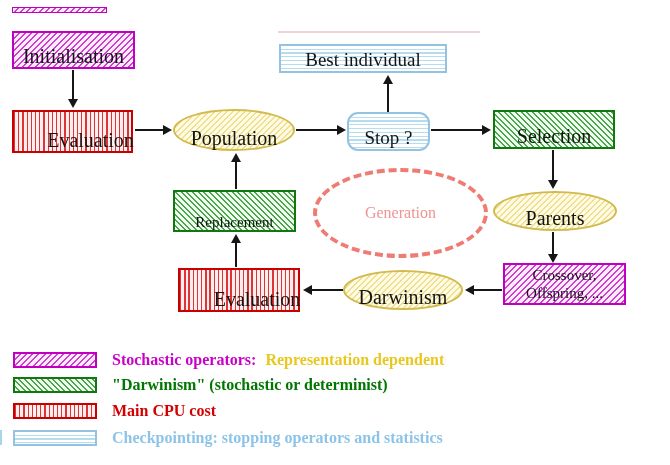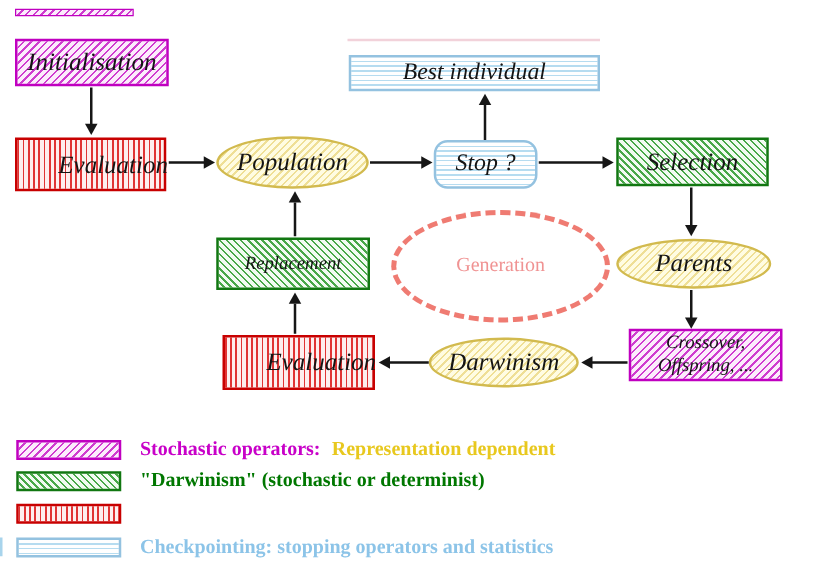--- a/index.html
+++ b/index.html
@@ -3,22 +3,22 @@
 <meta charset="utf-8">
 <style>
   html,body{margin:0;padding:0;background:#ffffff;}
   .canvas{
     position:relative;width:670px;height:465px;background:#ffffff;overflow:hidden;
     font-family:"Liberation Serif","DejaVu Serif",serif;
   }
   
   .node{
     position:absolute;box-sizing:border-box;display:flex;flex-direction:column;
-    align-items:center;justify-content:center;color:#141414;font-size:20px;line-height:1.1;
-    text-align:center;white-space:nowrap;font-style:italic;
+    align-items:center;justify-content:flex-end;color:#141414;font-size:20px;line-height:1.1;
+    text-align:center;white-space:nowrap;
   }
   .hatch-magenta{
     border:2px solid #c000c0;
     background:repeating-linear-gradient(135deg,#fcecfc 0 3px,#cf3ccf 3px 4.4px);
   }
   .stripes-red{
     border:2px solid #c80000;
     background:repeating-linear-gradient(90deg,#e03434 0 1.3px,#fdefef 1.3px 4.2px);
     padding-left:36px;
   }
@@ -79,21 +79,21 @@
   </div>
 
   <div class="node stripes-red" style="left:12px;top:110px;width:121px;height:43px;">
     <span>Evaluation</span>
   </div>
 
   <div class="node ellipse" style="left:173px;top:109px;width:122px;height:42px;">
     <span>Population</span>
   </div>
 
-  <div class="node stripes-cyan" style="left:279px;top:44px;width:201px;height:29px;font-size:19px;">
+  <div class="node stripes-cyan" style="left:279px;top:44px;width:168px;height:29px;font-size:19px;">
     <span>Best individual</span>
   </div>
 
   <div class="node stripes-cyan rounded" style="left:347px;top:112px;width:83px;height:39px;font-size:19px;">
     <span>Stop ?</span>
   </div>
 
   <div class="node hatch-green" style="left:493px;top:110px;width:122px;height:39px;">
     <span>Selection</span>
   </div>
@@ -162,20 +162,21 @@
     <span class="lg2 lg-gold">Representation dependent</span>
   </div>
 
   <div class="legend-row" style="top:376px;">
     <div class="swatch hatch-green"></div>
     <span class="lg lg-green">"Darwinism" (stochastic or determinist)</span>
   </div>
 
   <div class="legend-row" style="top:402px;">
     <div class="swatch stripes-red"></div>
+    <span class="lg lg-red">Main CPU cost</span>
   </div>
 
   <div class="legend-row" style="top:429px;">
     <div class="swatch stripes-cyan"></div>
     <span class="lg lg-blue">Checkpointing: stopping operators and statistics</span>
   </div>
 
 </div>
 
 </body></html>

